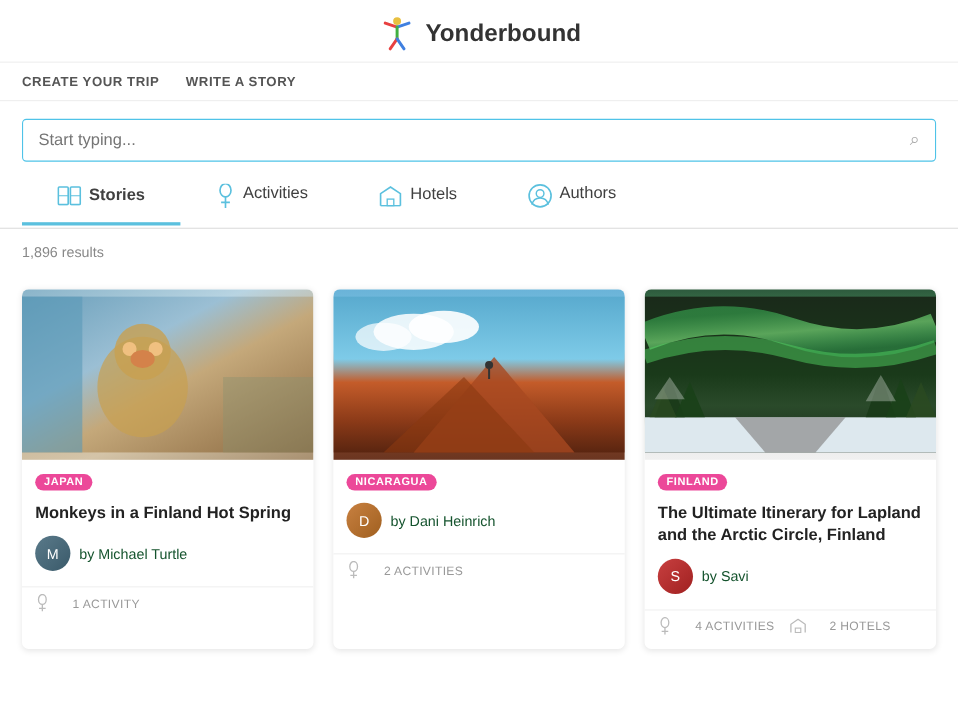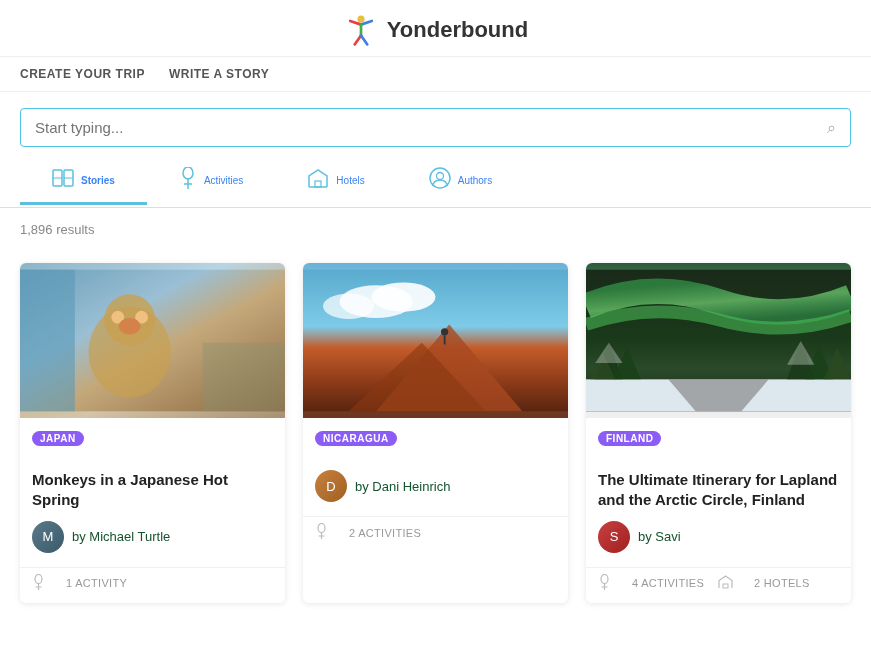--- a/index.html
+++ b/index.html
@@ -85,25 +85,25 @@
     
     .tabs-area {
       display: flex;
       align-items: center;
       padding: 12px 20px 0;
       border-bottom: 1px solid #ddd;
       gap: 0;
     }
     .tab {
       display: flex;
-      align-items: center;
+      align-items: flex-start;
       gap: 7px;
       padding: 8px 32px 10px;
-      font-size: 10px;
-      color: #3b82f6;
+      font-size: 15px;
+      color: #404040;
       cursor: pointer;
       border-bottom: 3px solid transparent;
       font-weight: 400;
     }
     .tab.active {
       border-bottom: 3px solid #5bc0de;
       font-weight: 600;
     }
     .tab-icon {
       font-size: 18px;
@@ -155,23 +155,23 @@
       padding: 10px 12px 6px;
     }
     .country-badge {
       display: inline-block;
       padding: 2px 8px;
       border-radius: 12px;
       font-size: 10px;
       font-weight: 700;
       text-transform: uppercase;
       letter-spacing: 0.5px;
-      background: #8b5cf6;
+      background: #ec4899;
       color: #fff;
-      margin-bottom: 24px;
+      margin-bottom: 11px;
     }
     .card-title {
       font-size: 15px;
       font-weight: 600;
       color: #222;
       line-height: 1.35;
       margin-bottom: 10px;
     }
     .author-row {
       display: flex;
@@ -324,21 +324,21 @@
         <circle cx="107" cy="52" r="7" fill="#f0c080"></circle>
         <circle cx="133" cy="52" r="7" fill="#f0c080"></circle>
         <ellipse cx="120" cy="62" rx="12" ry="9" fill="#d4824a"></ellipse>
 
         <rect x="0" y="0" width="60" height="155" fill="#5a9ab8" opacity="0.6"></rect>
         <rect x="200" y="80" width="90" height="75" fill="#8a9070" opacity="0.4"></rect>
       </svg>
     </div>
     <div class="card-body">
       <span class="country-badge">JAPAN</span>
-      <div class="card-title">Monkeys in a Japanese Hot Spring</div>
+      <div class="card-title">Monkeys in a Finland Hot Spring</div>
       <div class="author-row">
         <div class="author-avatar author-avatar-1">M</div>
         <span class="author-name">by <span>Michael Turtle</span></span>
       </div>
     </div>
     <div class="card-footer">
       <div class="footer-item">
         <span class="footer-icon">
           <svg width="13" height="16" viewBox="0 0 13 16" fill="none">
               <ellipse cx="6.5" cy="5" rx="3.5" ry="4.5" stroke="#bbb" stroke-width="1.2" fill="none"></ellipse>

